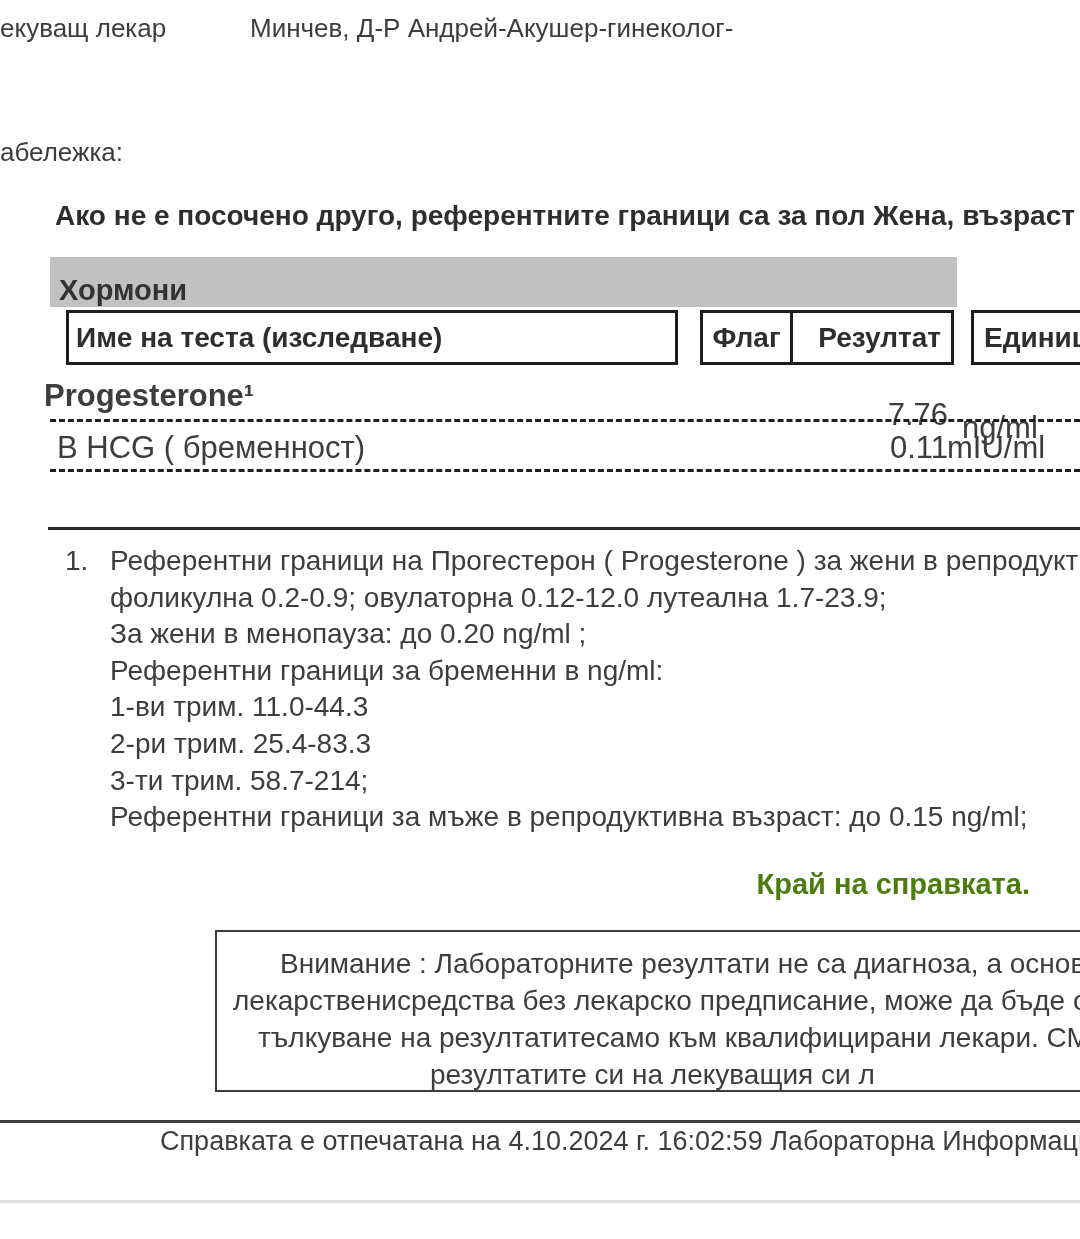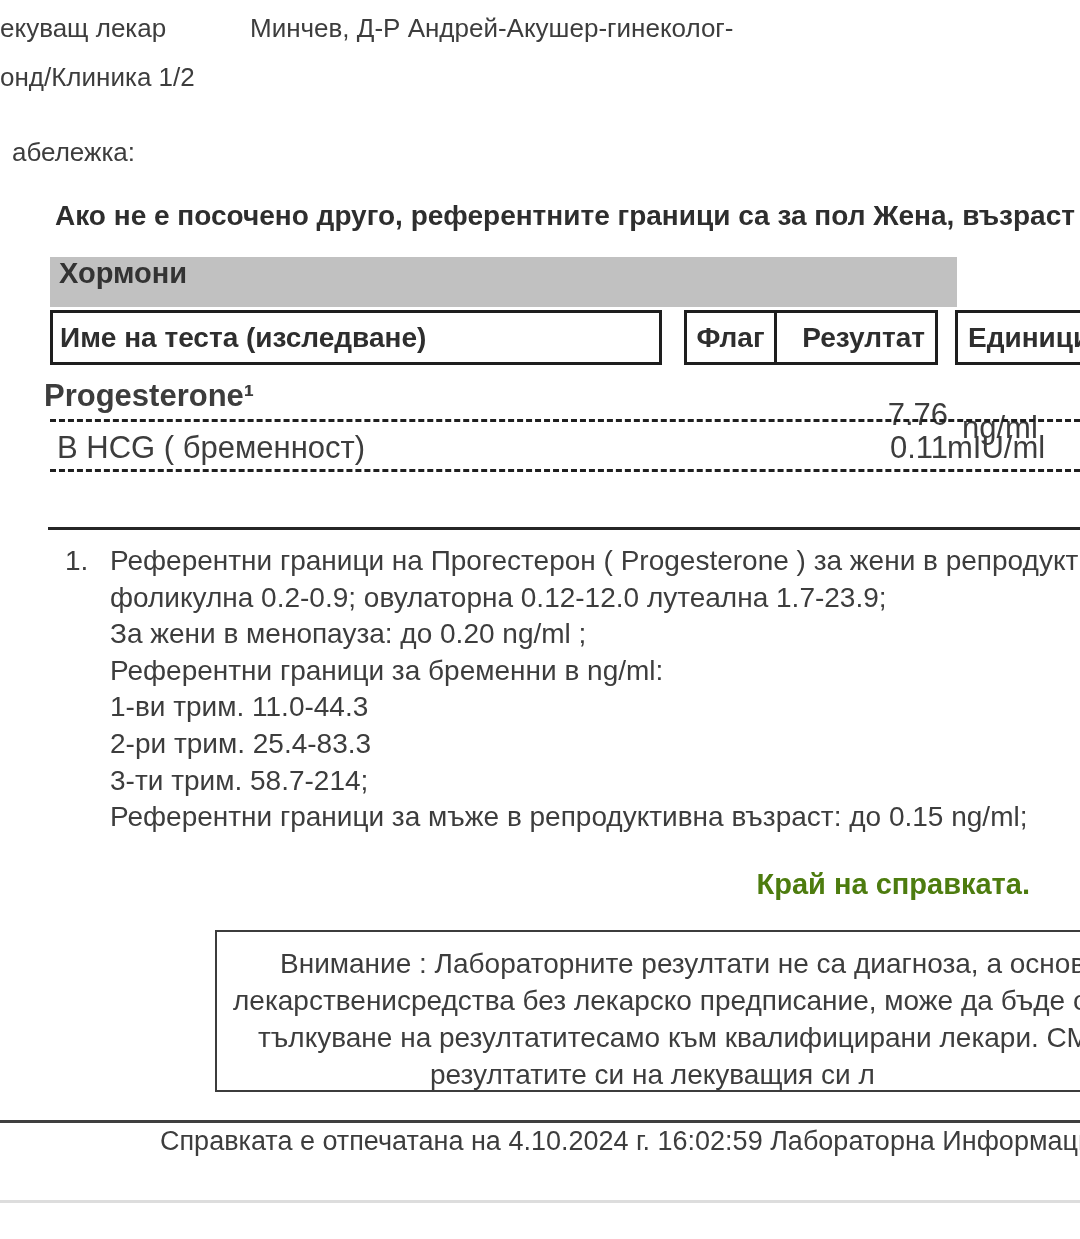--- a/index.html
+++ b/index.html
@@ -18,35 +18,36 @@
   .t27 { font-size: 27px; line-height: 34px; }
   .t28 { font-size: 28px; line-height: 35px; }
   .t31 { font-size: 31px; line-height: 38px; }
   .b { font-weight: bold; }
 
   .group-bar {
     position: absolute;
     left: 50px; top: 257px;
     width: 907px; height: 50px;
     background: #c1c1c1;
-    display: flex; align-items: flex-start;
+    display: flex; align-items: flex-end;
     padding-left: 9px;
     box-sizing: border-box;
     font-size: 29px; font-weight: bold;
     color: #333333;
   }
   .hcell {
     position: absolute;
     top: 310px; height: 55px;
     border: 3px solid #1e1e1e;
     box-sizing: border-box;
     display: flex; align-items: center;
     font-size: 28px; font-weight: bold;
     color: #2e2e2e;
     background: #ffffff;
+    margin-left: 16px;
   }
   .hcell.c1 { left: 50px;  width: 612px; padding-left: 7px; }
   .hcell.c2 { left: 684px; width: 93px;  justify-content: center; }
   .hcell.c3 { left: 774px; width: 164px; justify-content: flex-end; padding-right: 10px; }
   .hcell.c4 { left: 955px; width: 163px; padding-left: 10px; }
 
   .dashed {
     position: absolute;
     left: 50px; width: 1030px; height: 0;
     border-top: 3px dashed #1f1f1f;
@@ -89,23 +90,22 @@
   }
 </style>
 </head>
 <body>
 
 <div class="page">
 
   <span class="abs t26" style="left:0; top:12px;">екуващ лекар</span>
   <span class="abs t26" style="left:250px; top:12px;">Минчев, Д-Р Андрей-Акушер-гинеколог-</span>
 
-  <span class="abs t26" style="left:0; top:61px;">онд/Клиника 1/2</span>
 
-  <span class="abs t26" style="left:0; top:136px;margin-left:12px;">абележка:</span>
+  <span class="abs t26" style="left:0; top:136px;">абележка:</span>
 
   <span class="abs t28 b" style="left:55px; top:198px; color:#2e2e2e;">Ако не е посочено друго, референтните граници са за пол Жена, възраст 31 г.</span>
 
   <div class="group-bar">
     <span>Хормони</span>
   </div>
 
   <div class="hcell c1">
     <span>Име на теста (изследване)</span>
   </div>

